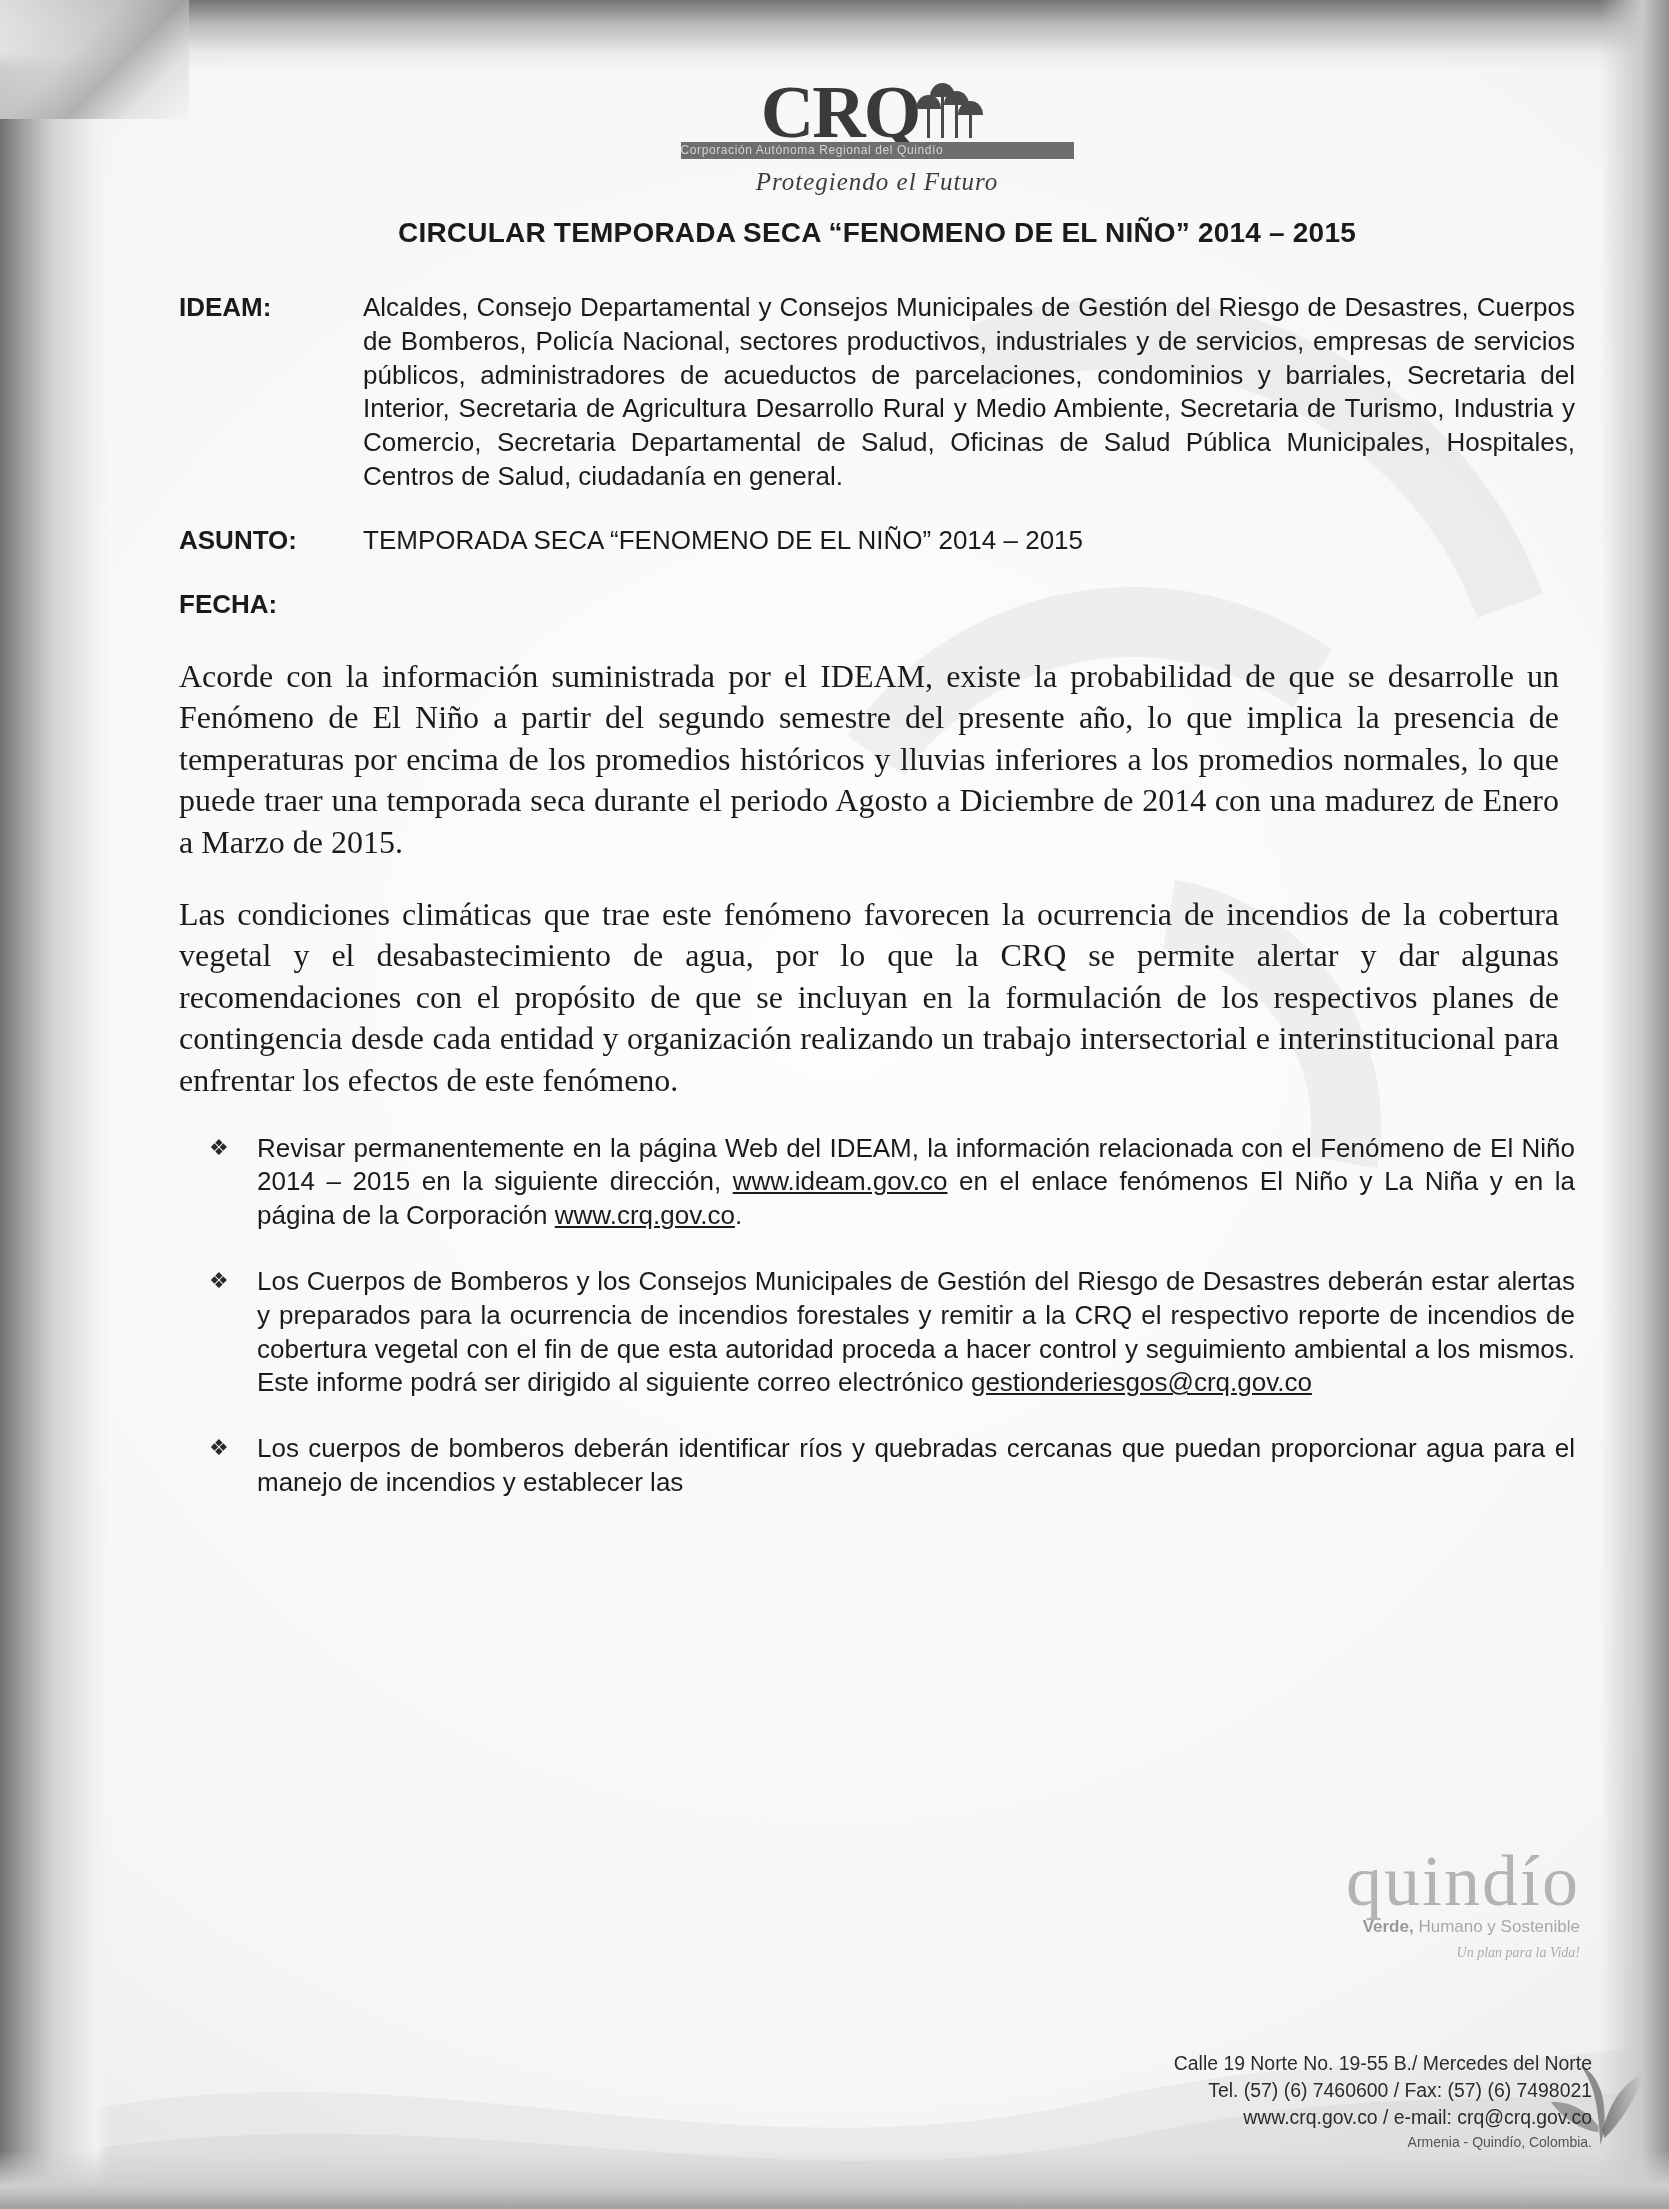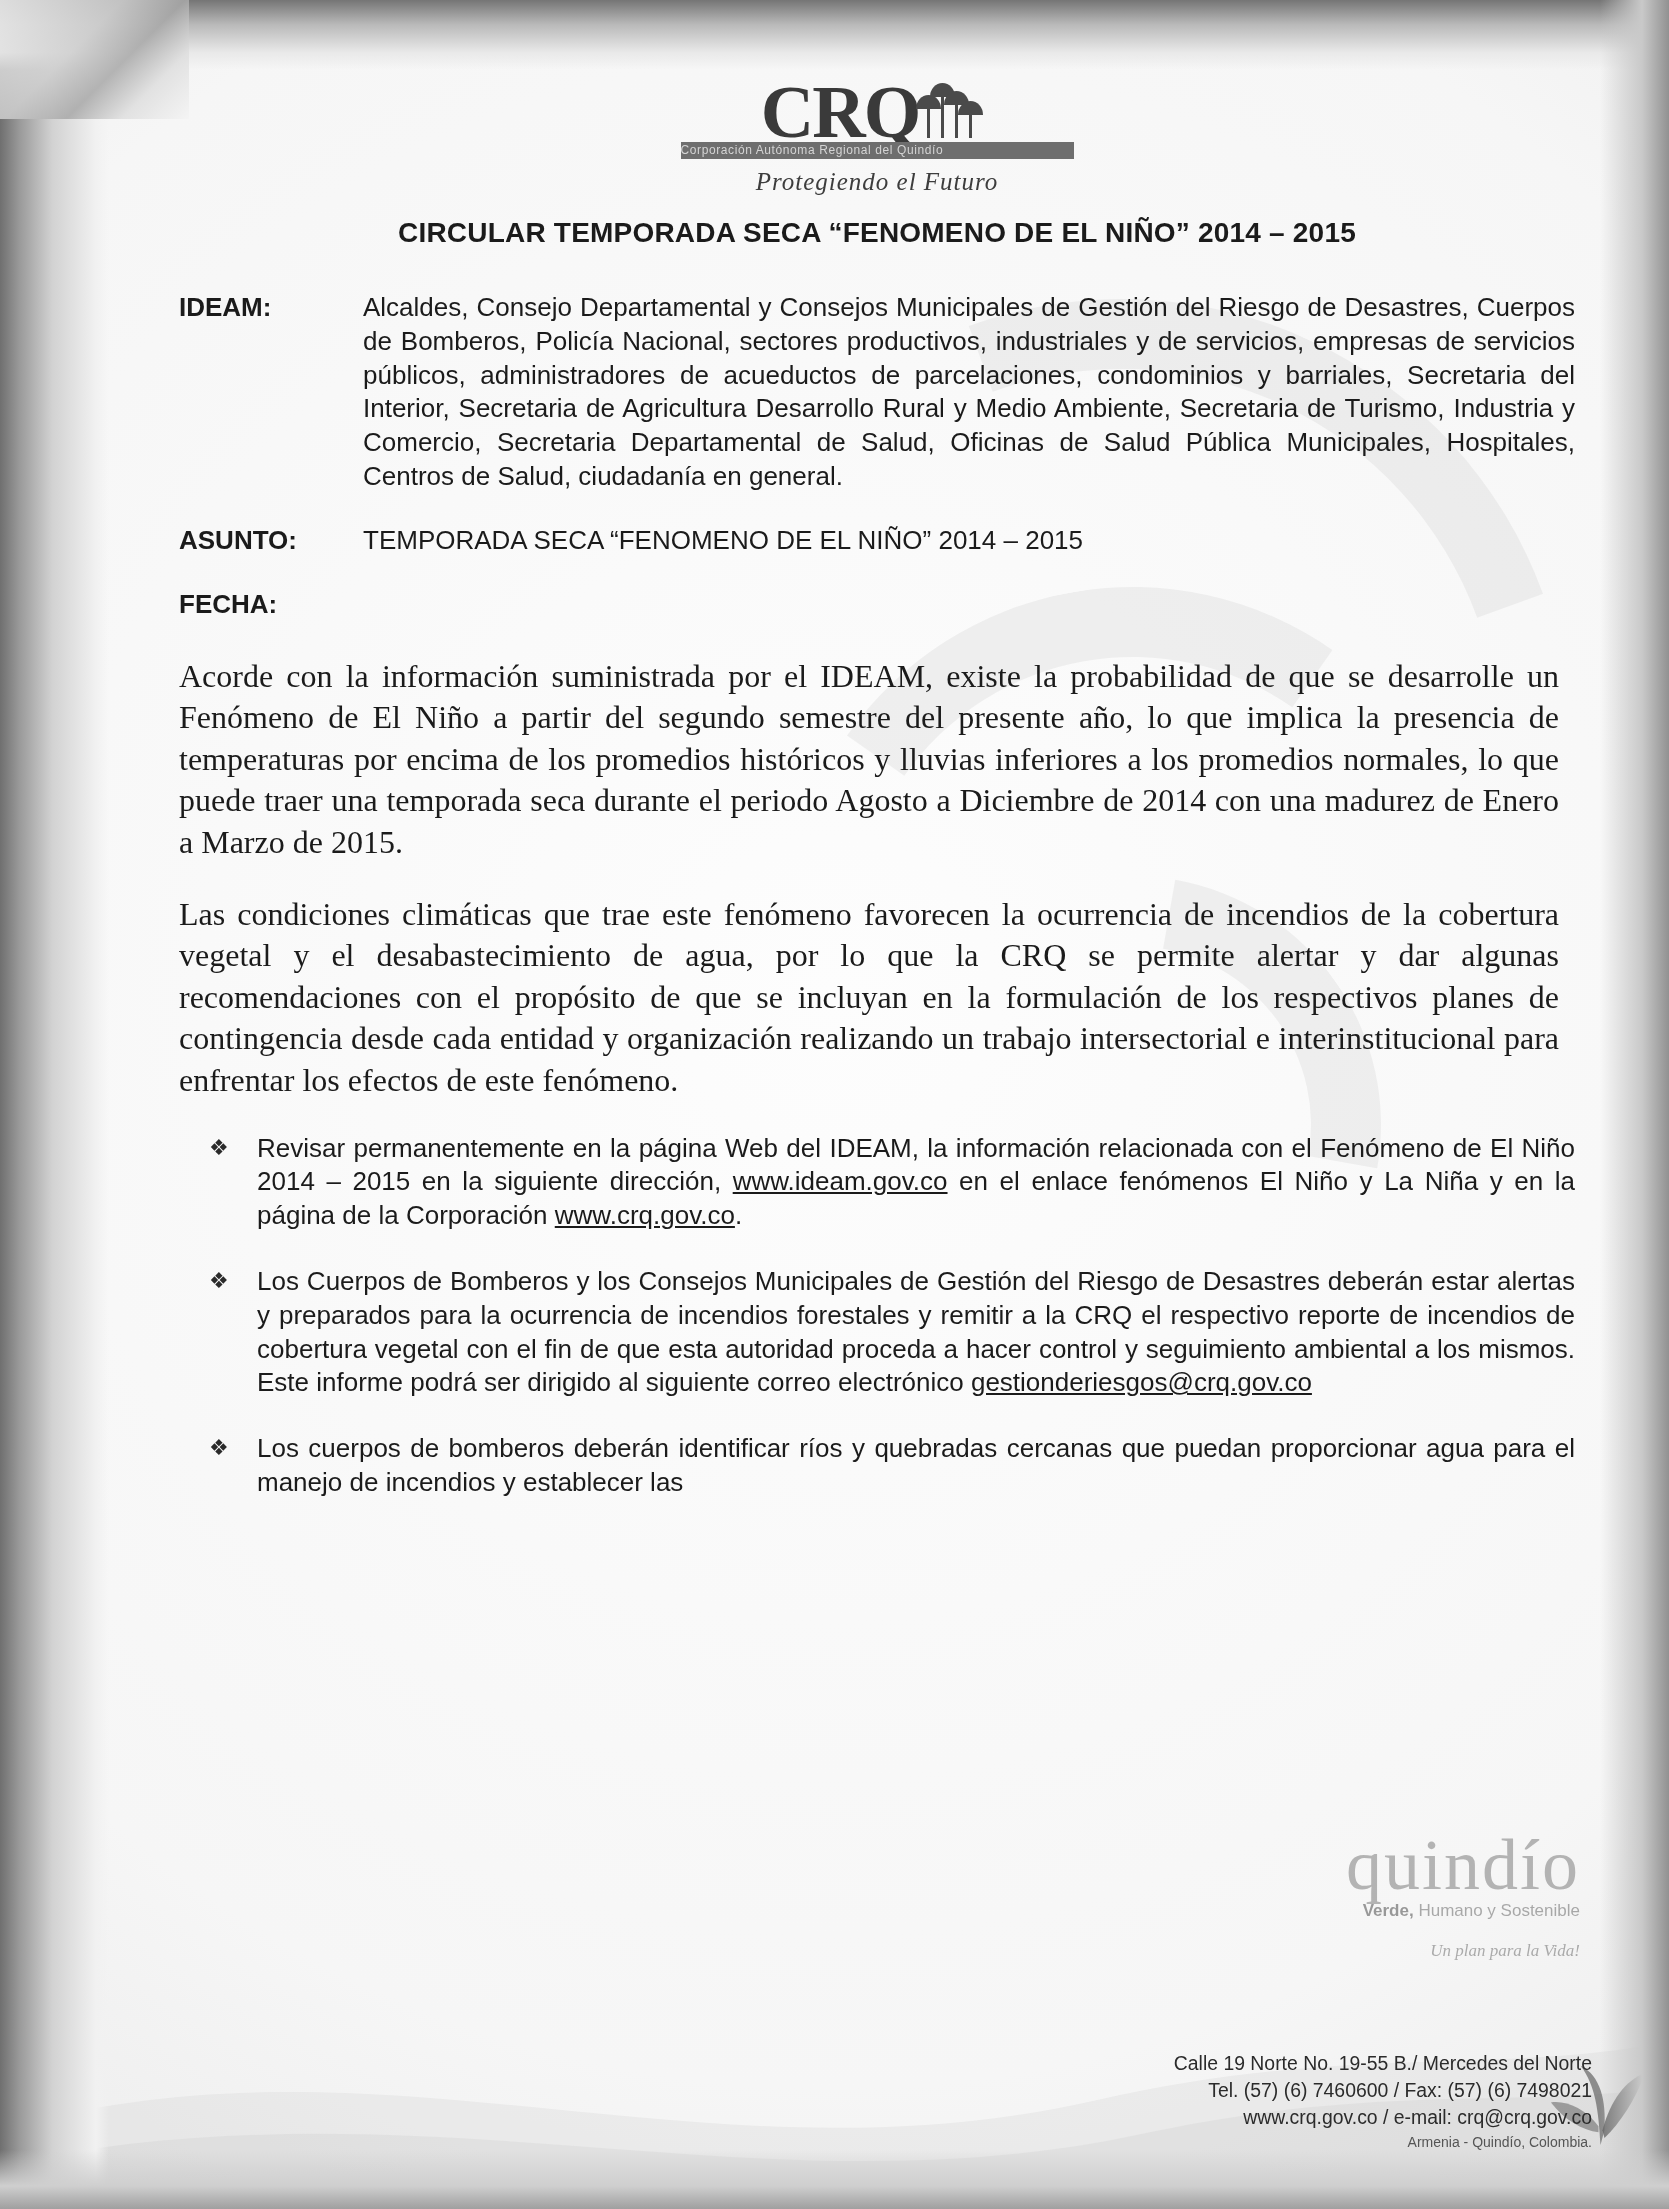--- a/index.html
+++ b/index.html
@@ -242,23 +242,23 @@
   }
   .footer-logo .tag {
     font-size: 17px;
     color: #6a6a6a;
     margin-top: 2px;
   }
   .footer-logo .tag b { color: #4d4d4d; }
   .footer-logo .hand {
     font-family: "Liberation Serif", serif;
     font-style: italic;
-    font-size: 17px;
+    font-size: 14px;
     color: #6e6e6e;
-    margin-top: 20px;
+    margin-top: 8px;
   }
   .leaf {
     position: absolute;
     right: 10px;
     bottom: 60px;
     width: 119px;
     height: 119px;
     opacity: .8;
   }
 </style>

